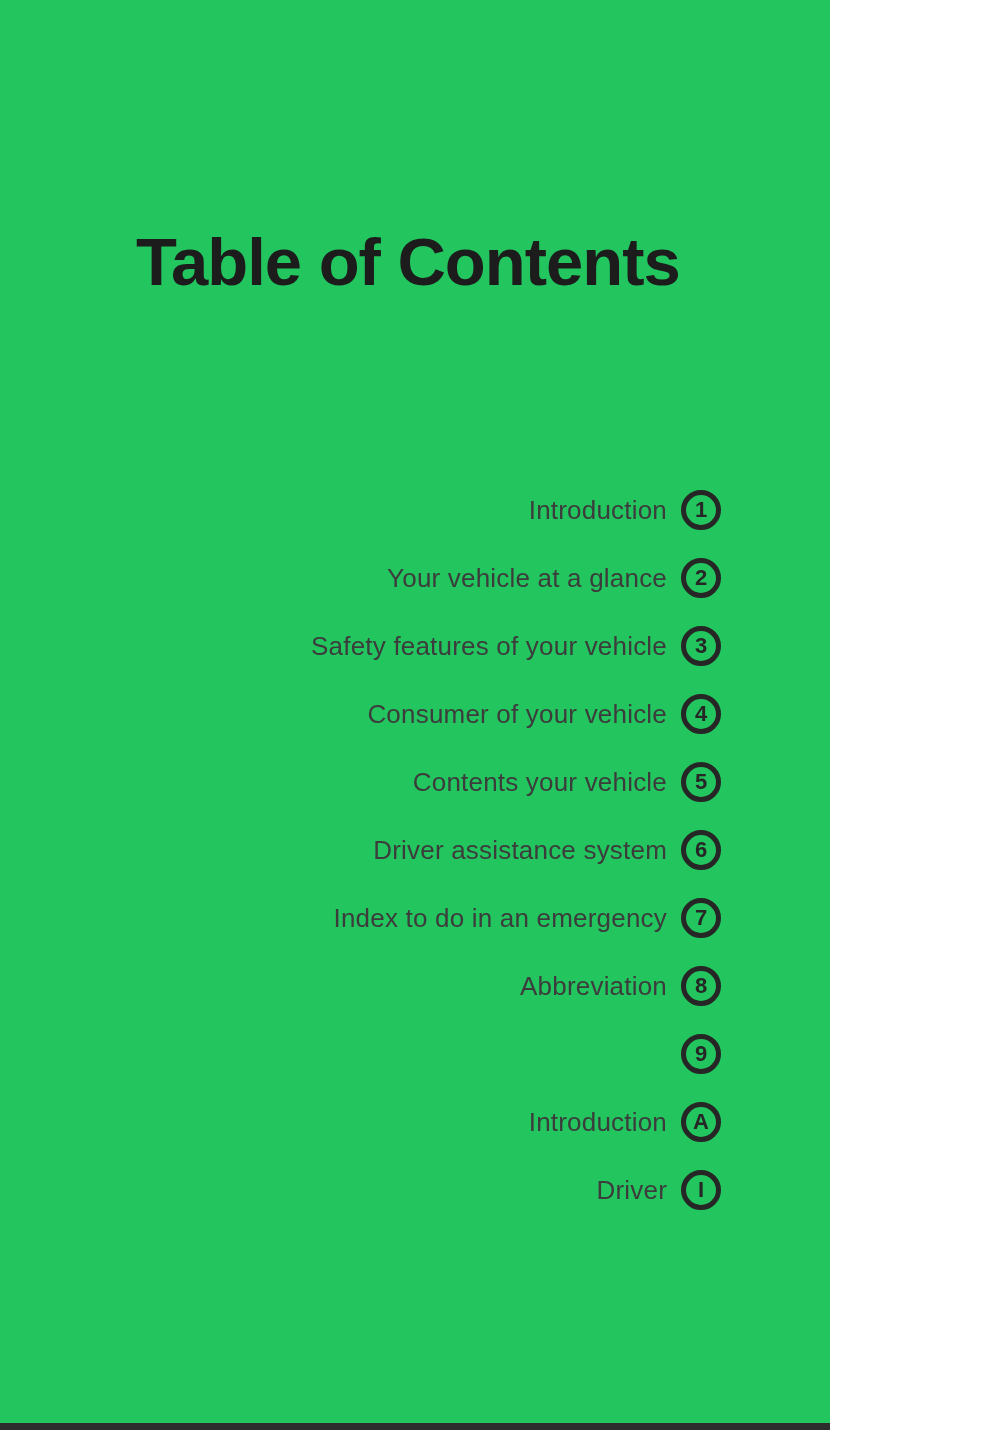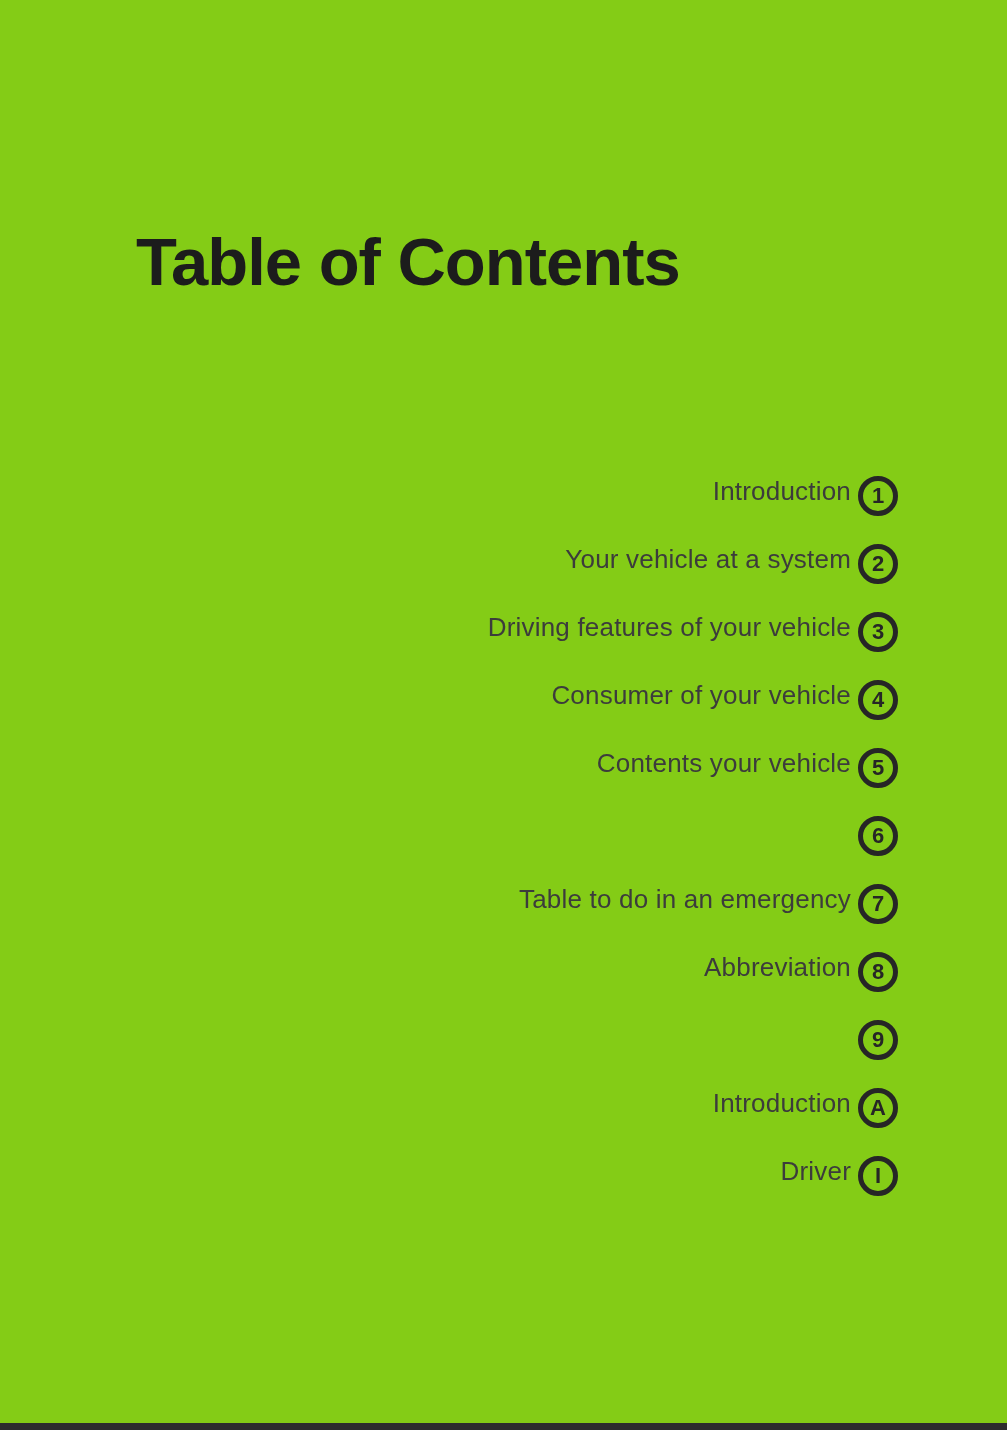--- a/index.html
+++ b/index.html
@@ -1,20 +1,20 @@
 <!DOCTYPE html>
 <html><head>
 <meta charset="utf-8">
 <style>
   html, body { margin: 0; padding: 0; background: #ffffff; }
   .page {
     position: relative;
-    width: 1007px;
+    width: 830px;
     height: 1430px;
-    background: #84cc16;
+    background: #22c55e;
     overflow: hidden;
     font-family: "Liberation Sans", sans-serif;
   }
   .page-title {
     position: absolute;
     left: 136px;
     top: 228px;
     margin: 0;
     font-size: 67px;
     line-height: 1;
@@ -25,22 +25,23 @@
   .toc-list {
     position: absolute;
     top: 476px;
     right: 109px;
     display: flex;
     flex-direction: column;
   }
   .toc-row {
     height: 68px;
     display: flex;
+    align-items: center;
     justify-content: flex-end;
-    gap: 7px;
+    gap: 14px;
     cursor: default;
   }
   .toc-label {
     font-size: 26px;
     color: #3c3c3c;
     white-space: nowrap;
     letter-spacing: 0.2px;
   }
   .toc-badge {
     box-sizing: border-box;
@@ -78,55 +79,56 @@
   <div class="toc-list">
 
     <div class="toc-row">
       <span class="toc-label">Introduction</span>
       <span class="toc-badge">
           <span>1</span>
         </span>
     </div>
 
     <div class="toc-row">
-      <span class="toc-label">Your vehicle at a system</span>
+      <span class="toc-label">Your vehicle at a glance</span>
       <span class="toc-badge">
           <span>2</span>
         </span>
     </div>
 
     <div class="toc-row">
-      <span class="toc-label">Driving features of your vehicle</span>
+      <span class="toc-label">Safety features of your vehicle</span>
       <span class="toc-badge">
           <span>3</span>
         </span>
     </div>
 
     <div class="toc-row">
       <span class="toc-label">Consumer of your vehicle</span>
       <span class="toc-badge">
           <span>4</span>
         </span>
     </div>
 
     <div class="toc-row">
       <span class="toc-label">Contents your vehicle</span>
       <span class="toc-badge">
           <span>5</span>
         </span>
     </div>
 
     <div class="toc-row">
+      <span class="toc-label">Driver assistance system</span>
       <span class="toc-badge">
           <span>6</span>
         </span>
     </div>
 
     <div class="toc-row">
-      <span class="toc-label">Table to do in an emergency</span>
+      <span class="toc-label">Index to do in an emergency</span>
       <span class="toc-badge">
           <span>7</span>
         </span>
     </div>
 
     <div class="toc-row">
       <span class="toc-label">Abbreviation</span>
       <span class="toc-badge">
           <span>8</span>
         </span>

